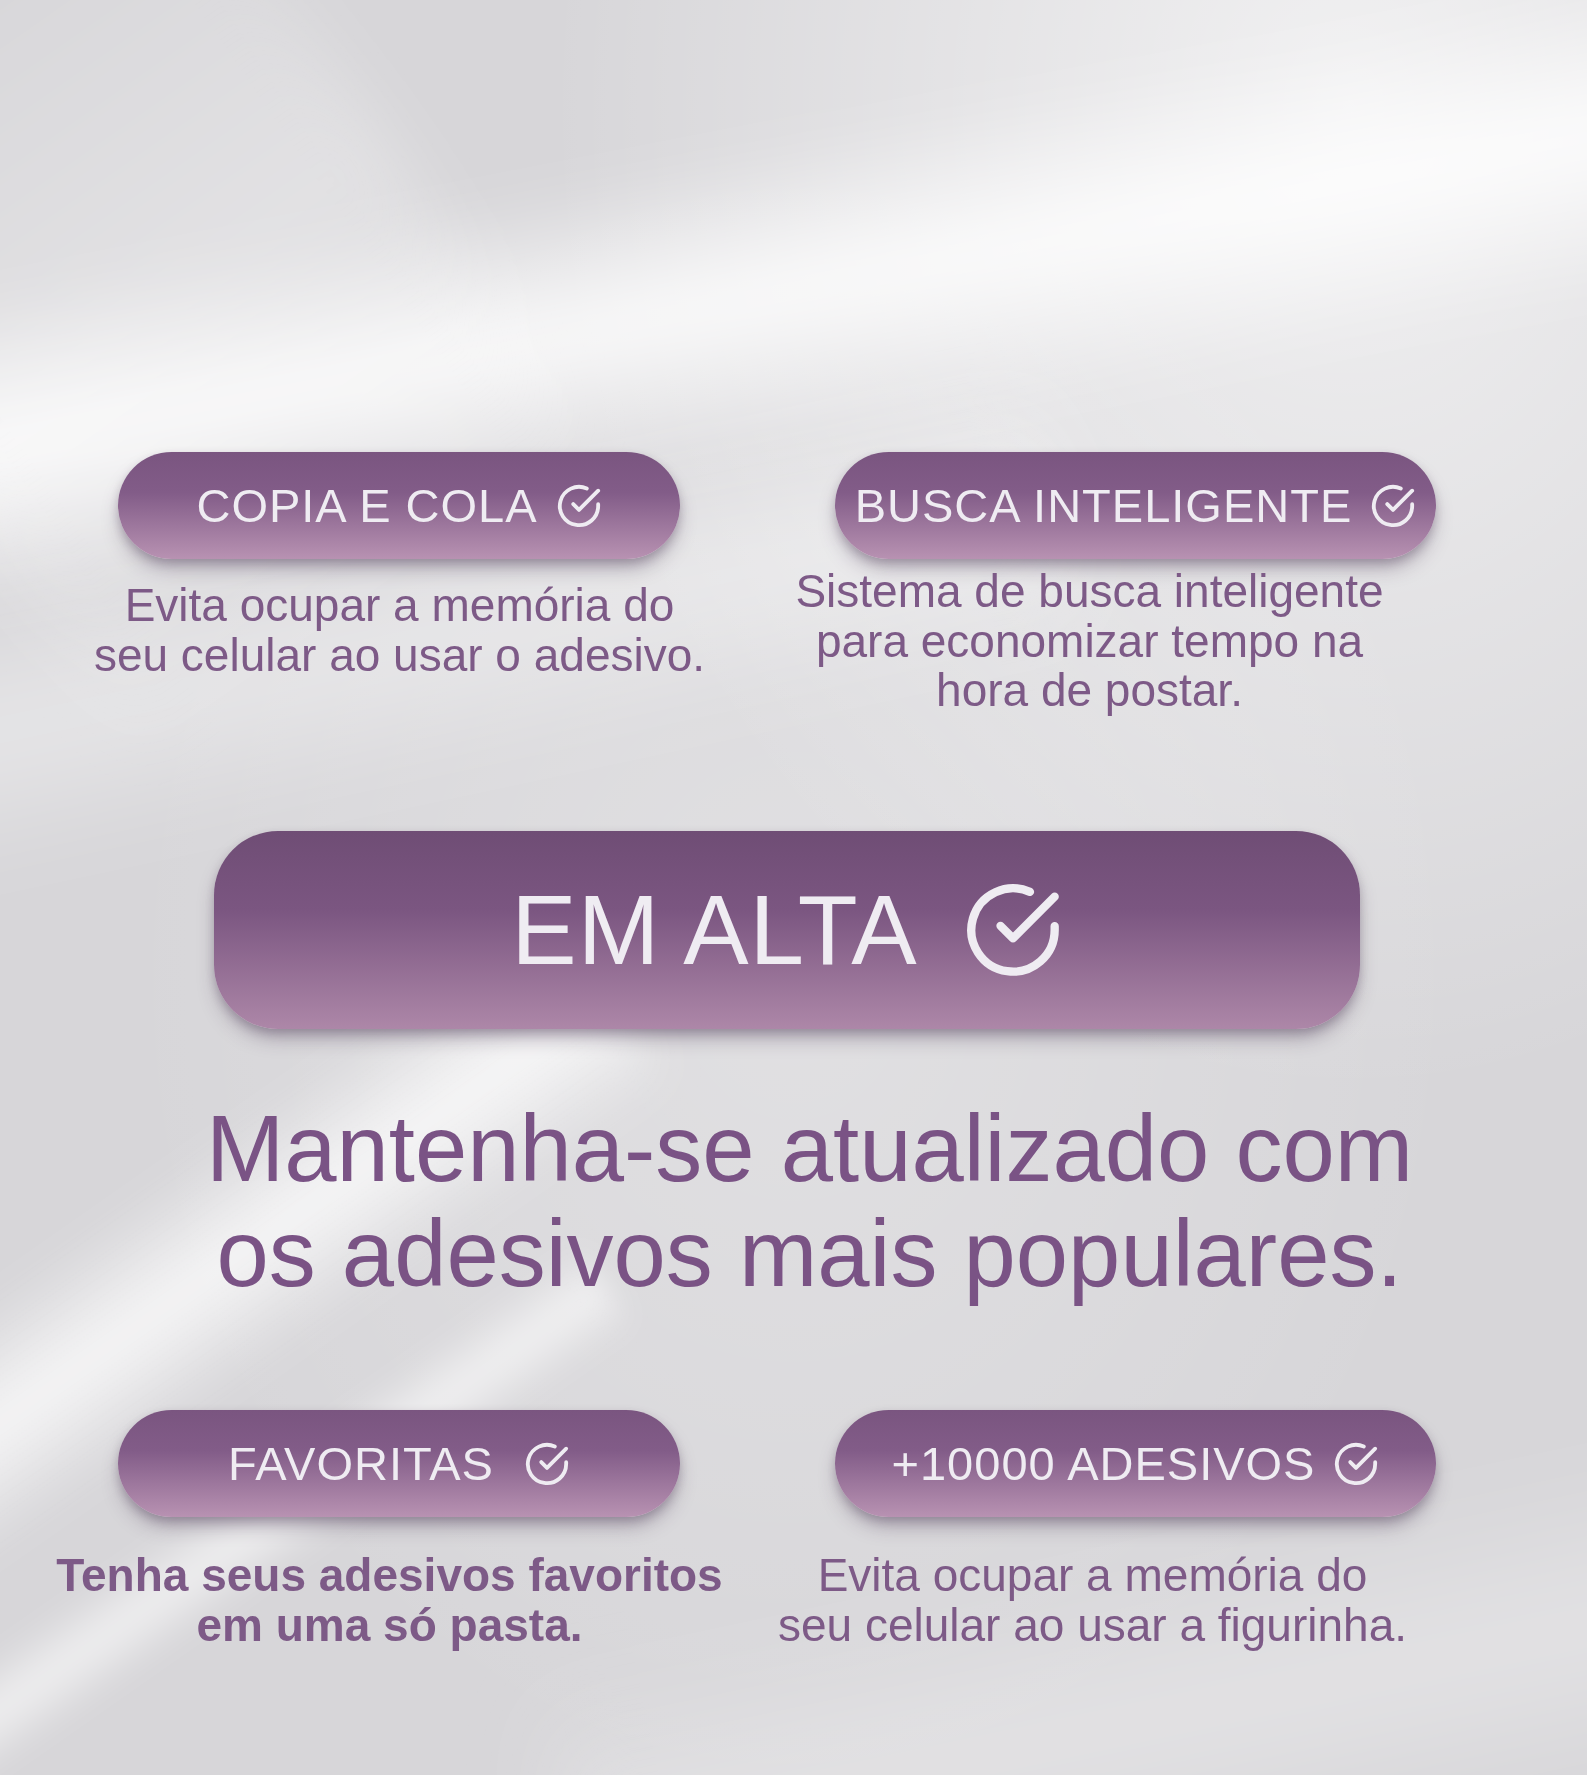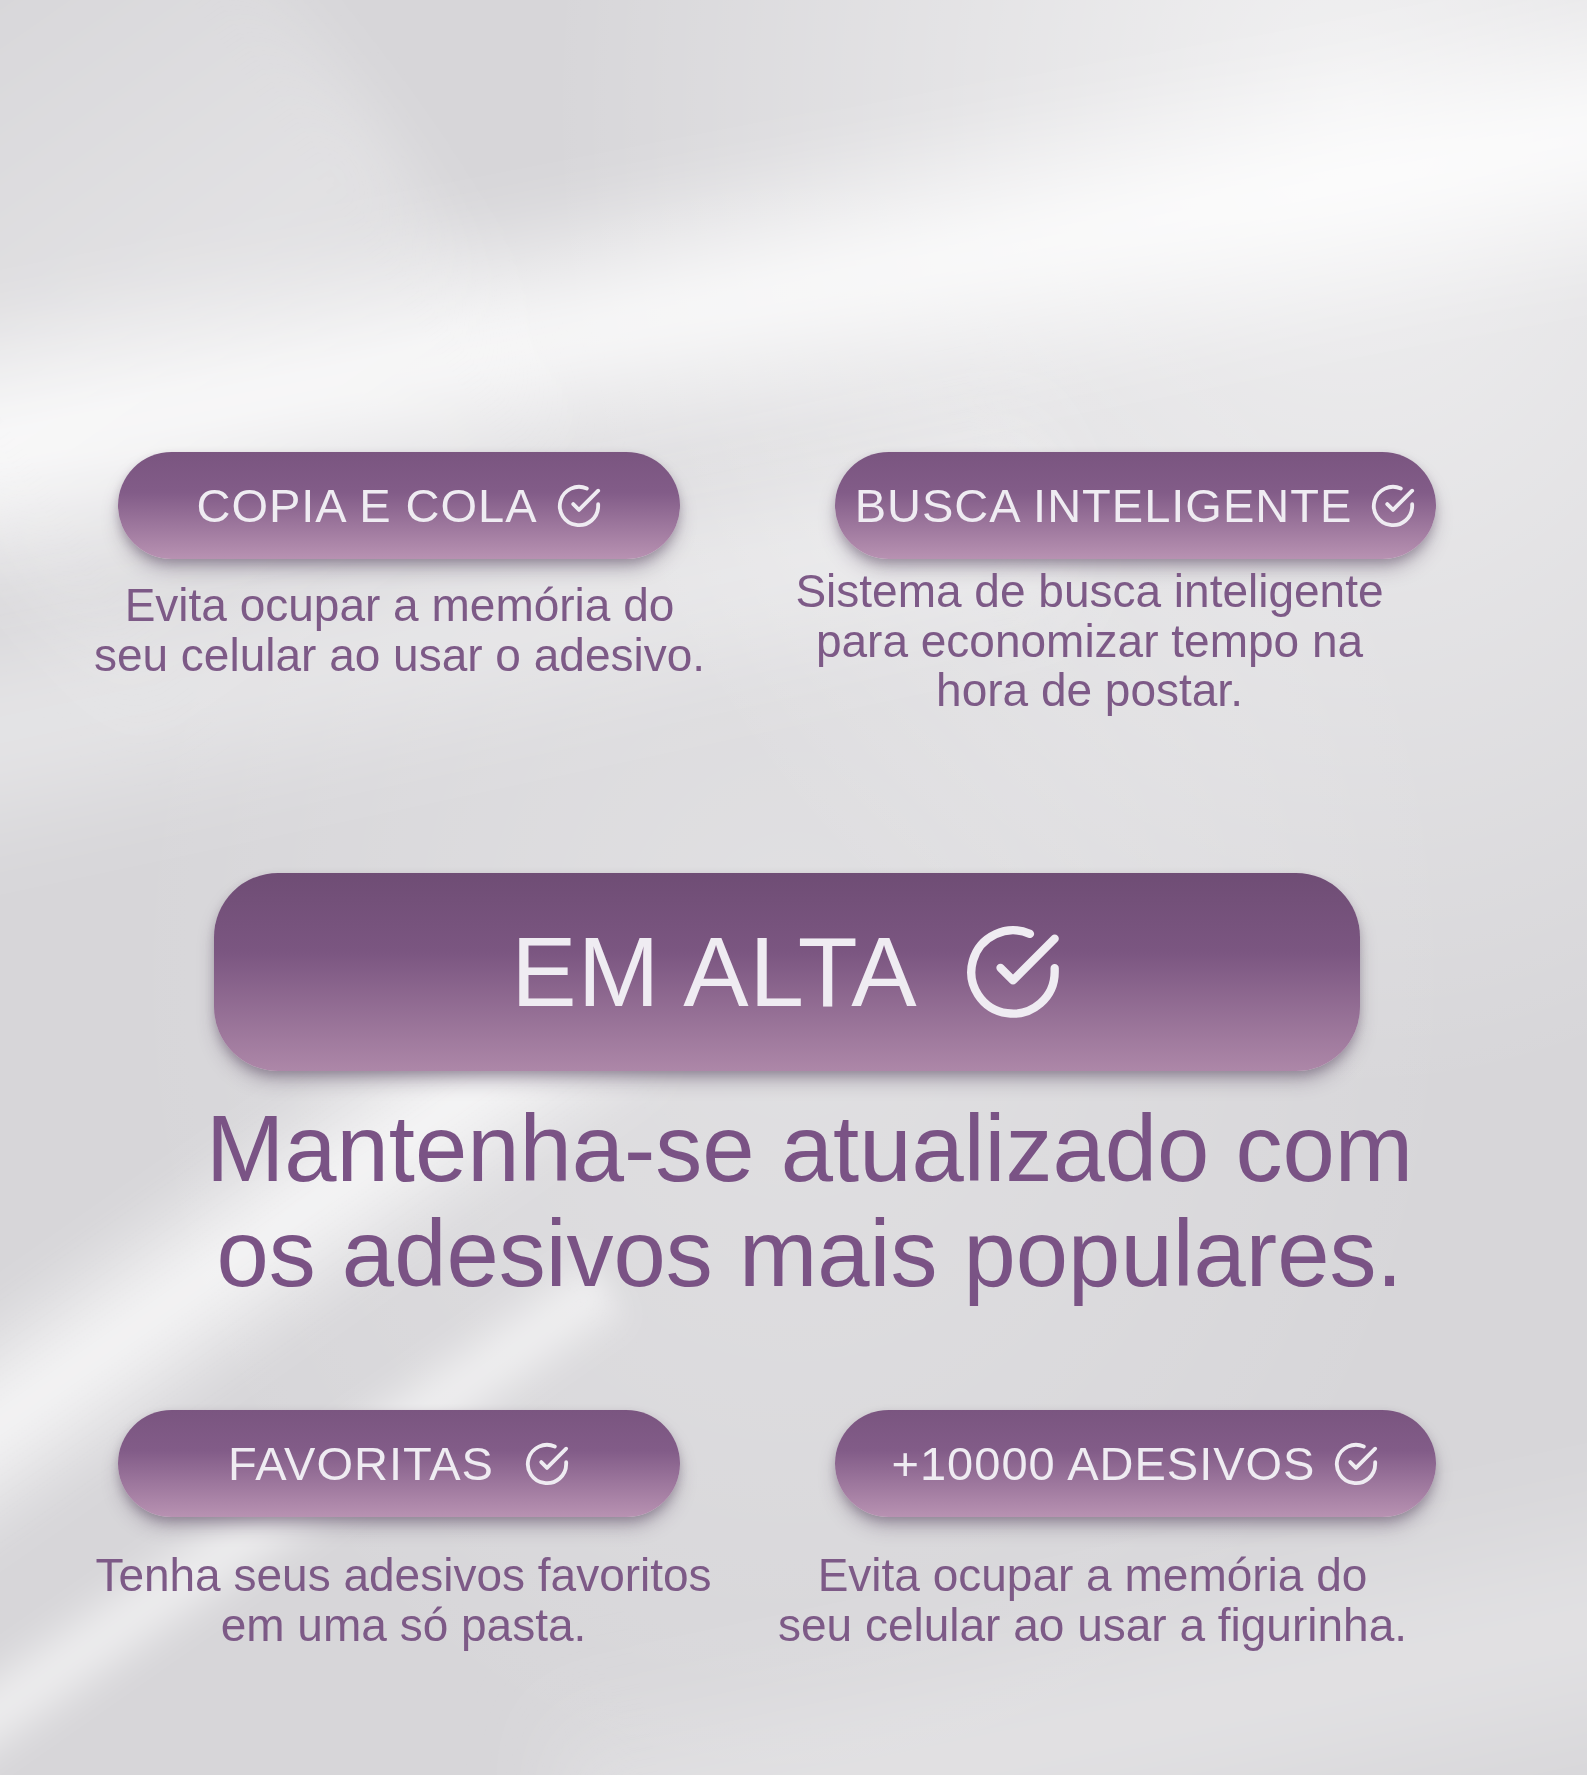--- a/index.html
+++ b/index.html
@@ -83,42 +83,41 @@
   .gap-wide { gap: 30px; }
 
   .pill-large {
     left: 214px; top: 831px;
     width: 1146px; height: 198px;
     border-radius: 64px;
     font-size: 98px;
     letter-spacing: 1px;
     gap: 45px;
     background: linear-gradient(180deg, #6f4d75 0%, #7b5681 40%, #ad87a8 100%);
-    margin-top: 42px;
   }
 
   
   .pos-top-left    { left: 118px; top: 452px; }
   .pos-top-right   { left: 835px; top: 452px; }
   .pos-bottom-left { left: 118px; top: 1410px; }
   .pos-bottom-right{ left: 835px; top: 1410px; }
 
   
   .desc {
     position: absolute;
     margin: 0;
     text-align: center;
     font-size: 46px;
     line-height: 1.08;
     color: #7d5a87;
     white-space: pre-line;
   }
   .desc-top-left     { left: 62px;  top: 581px;  width: 675px; }
   .desc-top-right    { left: 752px; top: 567px;  width: 675px; }
-  .desc-bottom-left  { left: 46px;  top: 1551px; width: 715px; }
+  .desc-bottom-left  { left: 32px;  top: 1551px; width: 715px; font-weight: bold; }
   .desc-bottom-right { left: 735px; top: 1551px; width: 715px; }
 
   .headline {
     position: absolute;
     left: 0; top: 1080px;
     width: 1587px;
     margin: 16px;
     text-align: center;
     font-size: 94px;
     font-weight: 300;

